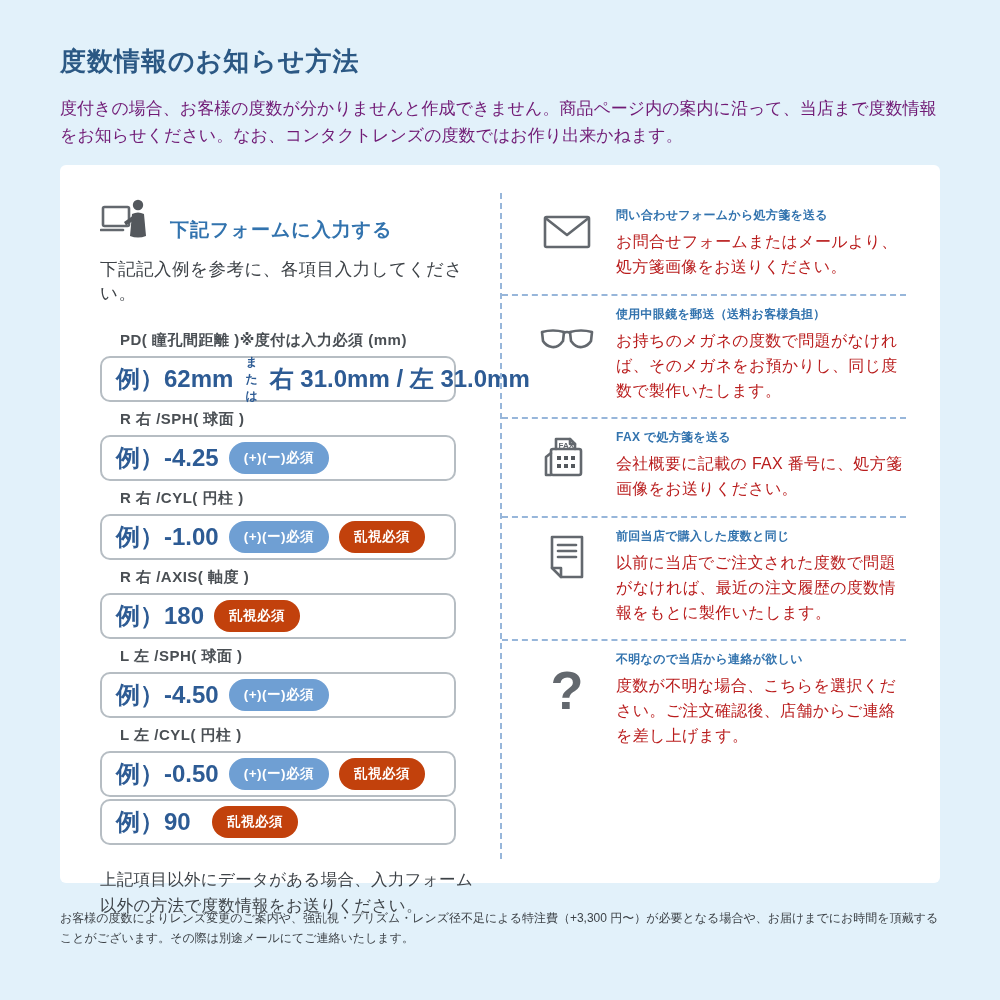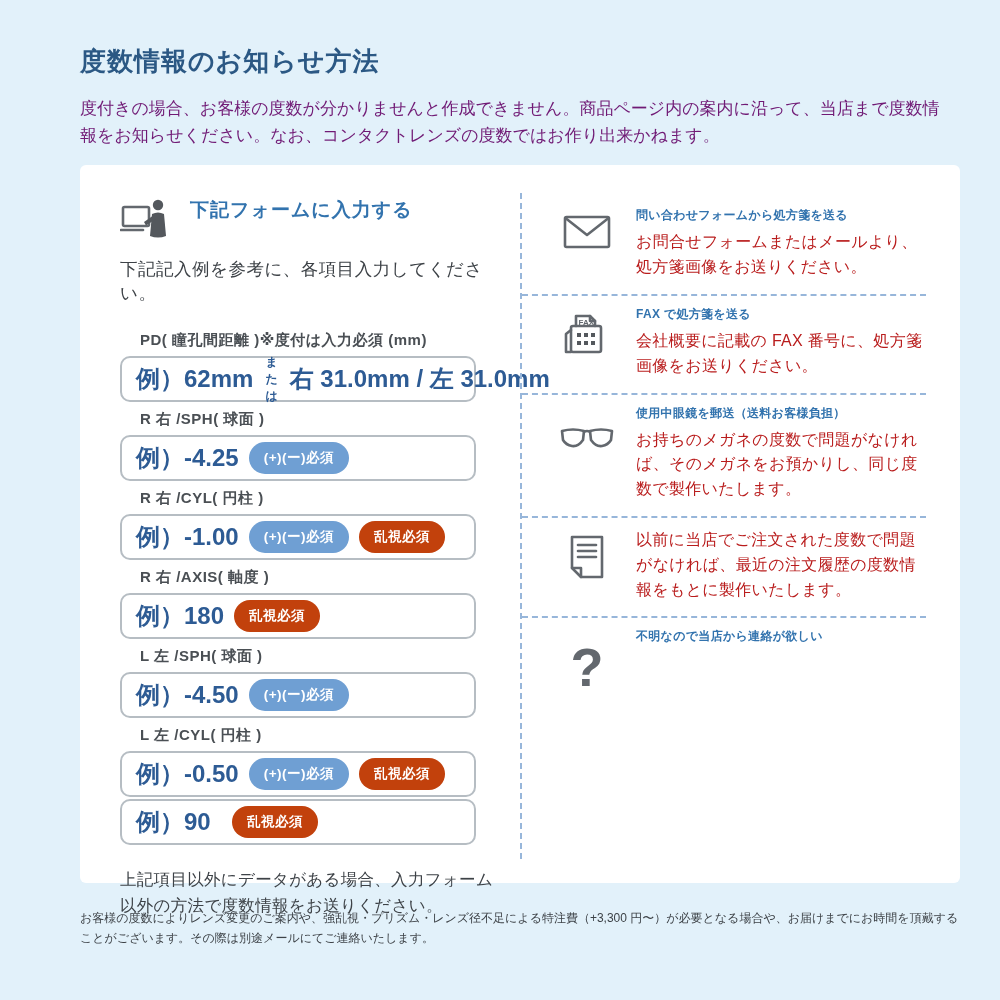--- a/index.html
+++ b/index.html
@@ -2,21 +2,21 @@
 <html lang="ja"><head>
 <meta charset="utf-8">
 <style>
   * { margin:0; padding:0; box-sizing:border-box; }
   html,body { width:1000px; height:1000px; }
   body {
     background:#e2f1fa;
     font-family:"Liberation Sans","DejaVu Sans",sans-serif;
     color:#3d4247;
   }
-  .page { padding:44px 60px 0 80px; }
+  .page { padding:44px 60px 0 60px; }
 
   .page-title {
     color:#2b5884;
     font-size:26px;
     font-weight:bold;
     letter-spacing:1px;
     margin-bottom:16px;
   }
   .intro {
     font-size:17px;
@@ -31,21 +31,21 @@
     border-radius:6px;
     width:880px;
     height:718px;
     display:flex;
     padding:28px 0 24px 0;
   }
   .col-left  { width:440px; padding:4px 24px 0 40px; }
   .col-right { width:440px; padding:4px 34px 0 0; border-left:2px dashed #97b6da; }
 
   
-  .form-header { display:flex; align-items:flex-start; margin-bottom:14px; }
+  .form-header { display:flex; align-items:flex-end; margin-bottom:14px; }
   .form-header .hicon { width:52px; height:46px; margin-right:18px; }
   .form-heading { color:#3273ae; font-size:19px; font-weight:bold; letter-spacing:1px; }
   .form-instruction { font-size:17.5px; color:#3d4247; margin-bottom:26px; letter-spacing:.5px; }
 
   .field { margin-bottom:2px; }
   .field-label {
     font-size:15px; font-weight:bold; color:#4a4f54;
     margin:8px 0 6px 20px; letter-spacing:.5px;
   }
   .field-box {
@@ -188,20 +188,34 @@
       <div class="method">
         <span class="m-icon">
           <svg viewBox="0 0 50 38" width="50" height="38">
             <rect class="ln" x="3" y="4" width="44" height="30" rx="1.5"></rect>
             <path class="ln" d="M4 5.5 L25 22 L46 5.5"></path>
           </svg>
         </span>
         <div>
           <div class="m-title">問い合わせフォームから処方箋を送る</div>
           <div class="m-body">お問合せフォームまたはメールより、処方箋画像をお送りください。</div>
+        </div>
+      </div>
+
+      <div class="method">
+        <span class="m-icon" style="margin-top:22px">
+          <svg viewBox="0 0 54 22" width="54" height="22">
+            <path class="ln" d="M2 4 Q13 1 24 4 L23 13 Q18 20 12 19 Q6 18 3 13 Z"></path>
+            <path class="ln" d="M52 4 Q41 1 30 4 L31 13 Q36 20 42 19 Q48 18 51 13 Z"></path>
+            <path class="ln" d="M24 5 Q27 3 30 5"></path>
+          </svg>
+        </span>
+        <div>
+          <div class="m-title">使用中眼鏡を郵送（送料お客様負担）</div>
+          <div class="m-body">お持ちのメガネの度数で問題がなければ、そのメガネをお預かりし、同じ度数で製作いたします。</div>
         </div>
       </div>
 
       <div class="method">
         <span class="m-icon">
           <svg viewBox="0 0 50 46" width="50" height="46">
             <path class="ln" d="M14 14 L14 4 L28 4 L33 9 L33 14"></path>
             <path class="ln" d="M28 4 L28 9 L33 9"></path>
             <text class="faxtxt" x="16.5" y="12.5">FAX</text>
             <rect class="ln" x="9" y="14" width="30" height="26" rx="2"></rect>
@@ -214,54 +228,42 @@
             <rect class="fl" x="29" y="29" width="4" height="4"></rect>
           </svg>
         </span>
         <div>
           <div class="m-title">FAX で処方箋を送る</div>
           <div class="m-body">会社概要に記載の FAX 番号に、処方箋画像をお送りください。</div>
         </div>
       </div>
 
       <div class="method">
-        <span class="m-icon" style="margin-top:22px">
-          <svg viewBox="0 0 54 22" width="54" height="22">
-            <path class="ln" d="M2 4 Q13 1 24 4 L23 13 Q18 20 12 19 Q6 18 3 13 Z"></path>
-            <path class="ln" d="M52 4 Q41 1 30 4 L31 13 Q36 20 42 19 Q48 18 51 13 Z"></path>
-            <path class="ln" d="M24 5 Q27 3 30 5"></path>
-          </svg>
-        </span>
-        <div>
-          <div class="m-title">使用中眼鏡を郵送（送料お客様負担）</div>
-          <div class="m-body">お持ちのメガネの度数で問題がなければ、そのメガネをお預かりし、同じ度数で製作いたします。</div>
-        </div>
-      </div>
-
-      <div class="method">
         <span class="m-icon">
           <svg viewBox="0 0 40 46" width="40" height="46">
             <path class="ln" d="M5 3 L35 3 L35 43 L14 43 L5 34 Z"></path>
             <path class="ln" d="M14 43 L14 34 L5 34"></path>
             <path class="ln" d="M11 11 L29 11"></path>
             <path class="ln" d="M11 17 L29 17"></path>
             <path class="ln" d="M11 23 L29 23"></path>
           </svg>
         </span>
         <div>
+          <div class="m-title">前回当店で購入した度数と同じ</div>
           <div class="m-body">以前に当店でご注文された度数で問題がなければ、最近の注文履歴の度数情報をもとに製作いたします。</div>
         </div>
       </div>
 
       <div class="method">
         <span class="m-icon">
           <span class="question-glyph">?</span>
         </span>
         <div>
           <div class="m-title">不明なので当店から連絡が欲しい</div>
+          <div class="m-body">度数が不明な場合、こちらを選択ください。ご注文確認後、店舗からご連絡を差し上げます。</div>
         </div>
       </div>
 
     </div>
   </div>
 
   <p class="footer">お客様の度数によりレンズ変更のご案内や、強乱視・プリズム・レンズ径不足による特注費（+3,300 円〜）が必要となる場合や、お届けまでにお時間を頂戴することがございます。その際は別途メールにてご連絡いたします。</p>
 </div>
 
 </body></html>

